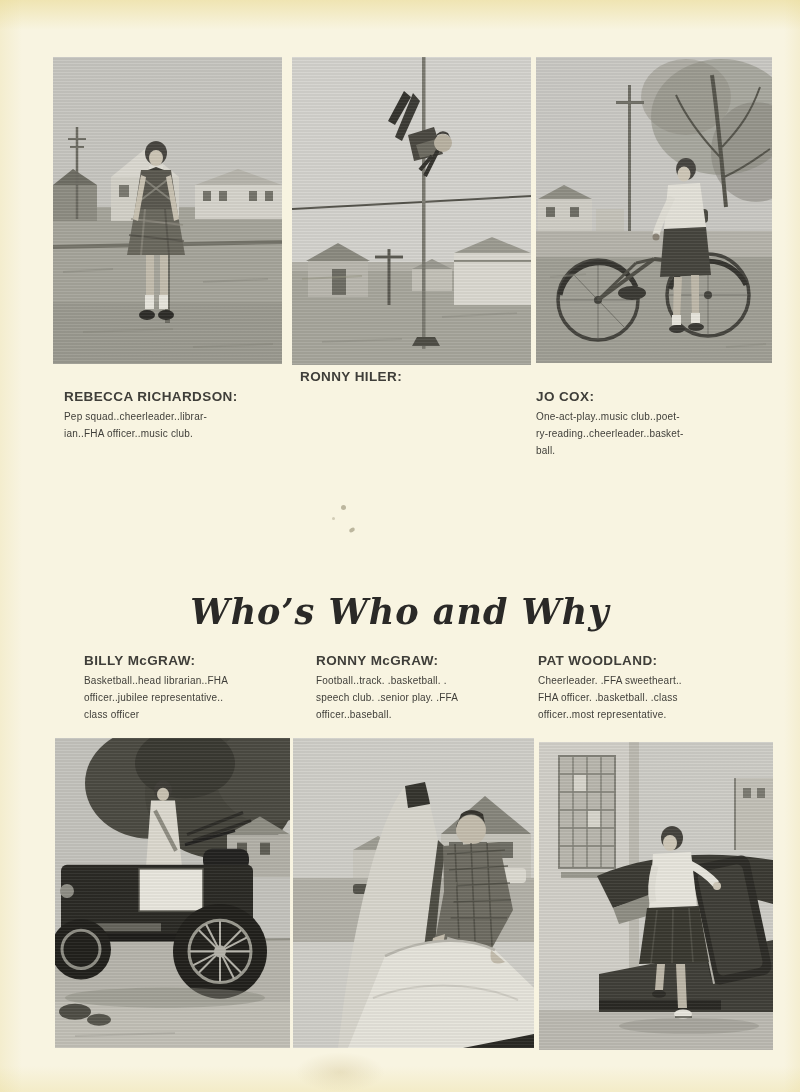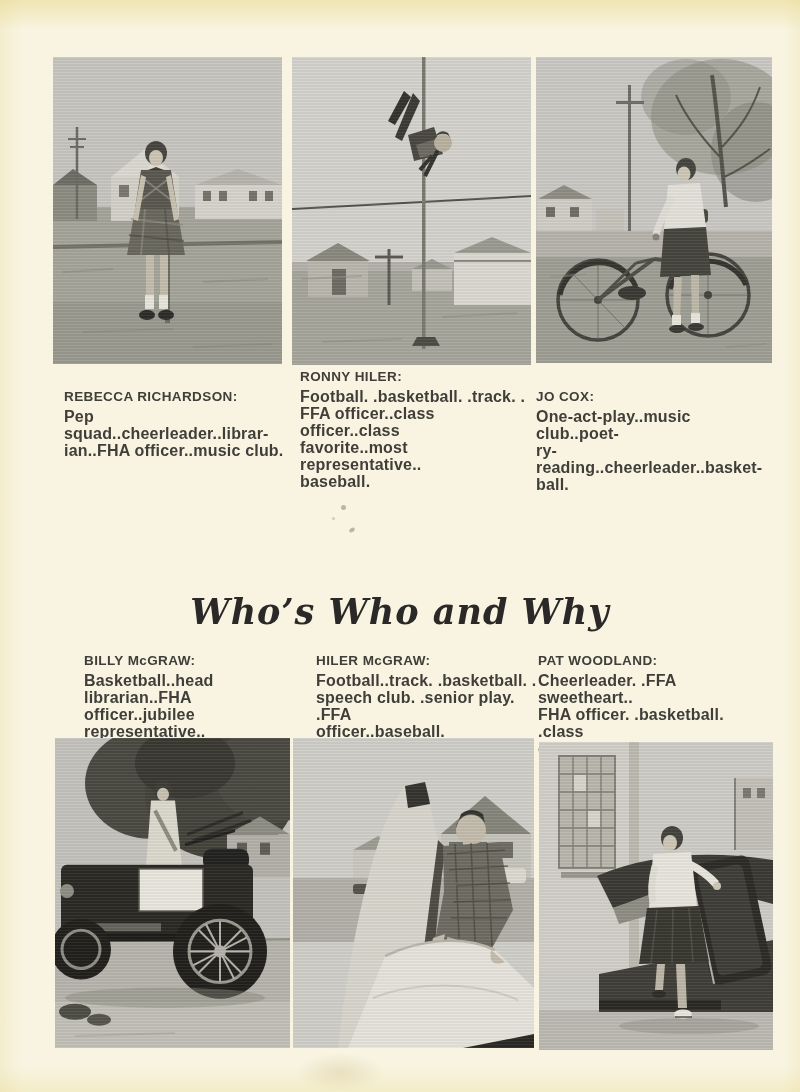--- a/index.html
+++ b/index.html
@@ -37,23 +37,22 @@
   .p4{left:55px;top:738px;width:235px;height:310px;}
   .p5{left:293px;top:738px;width:241px;height:310px;}
   .p6{left:539px;top:742px;width:234px;height:308px;}
 
   .caption{position:absolute;color:var(--caption-text);}
   .cap-name{
     font-size:13.5px;line-height:18px;letter-spacing:.4px;font-weight:bold;
     margin:0 0 2px 0;
   }
   .cap-acts{
-    font-size:16px;line-height:17px;letter-spacing:.2px;
+    font-size:10px;line-height:17px;letter-spacing:.2px;
     white-space:pre-line;
-    font-weight:bold;
   }
   .c1{left:64px;top:388px;width:232px;}
   .c2{left:300px;top:368px;width:226px;}
   .c3{left:528px;top:388px;width:226px;margin-left:8px;}
   .c4{left:84px;top:652px;width:232px;}
   .c5{left:316px;top:652px;width:226px;}
   .c6{left:538px;top:652px;width:232px;}
 
   .page-title{
     position:absolute;left:0;top:591px;width:800px;margin:0;
@@ -214,24 +213,20 @@
     </svg>
   </div>
 
   <div class="caption c1">
     <div class="cap-name">REBECCA RICHARDSON:</div>
     <div class="cap-acts">Pep squad..cheerleader..librar-
 ian..FHA officer..music club.</div>
   </div>
   <div class="caption c2">
     <div class="cap-name">RONNY HILER:</div>
-    <div class="cap-acts">Football. .basketball. .track. .
-FFA officer..class officer..class
-favorite..most representative..
-baseball.</div>
   </div>
   <div class="caption c3">
     <div class="cap-name">JO COX:</div>
     <div class="cap-acts">One-act-play..music club..poet-
 ry-reading..cheerleader..basket-
 ball.</div>
   </div>
 
   <div class="speck s1"></div>
   <div class="speck s2"></div>
@@ -240,21 +235,21 @@
 
   <h1 class="page-title">Who’s Who and Why</h1>
 
   <div class="caption c4">
     <div class="cap-name">BILLY McGRAW:</div>
     <div class="cap-acts">Basketball..head librarian..FHA
 officer..jubilee representative..
 class officer</div>
   </div>
   <div class="caption c5">
-    <div class="cap-name">HILER McGRAW:</div>
+    <div class="cap-name">RONNY McGRAW:</div>
     <div class="cap-acts">Football..track. .basketball. .
 speech club. .senior play. .FFA
 officer..baseball.</div>
   </div>
   <div class="caption c6">
     <div class="cap-name">PAT WOODLAND:</div>
     <div class="cap-acts">Cheerleader. .FFA sweetheart..
 FHA officer. .basketball. .class
 officer..most representative.</div>
   </div>

